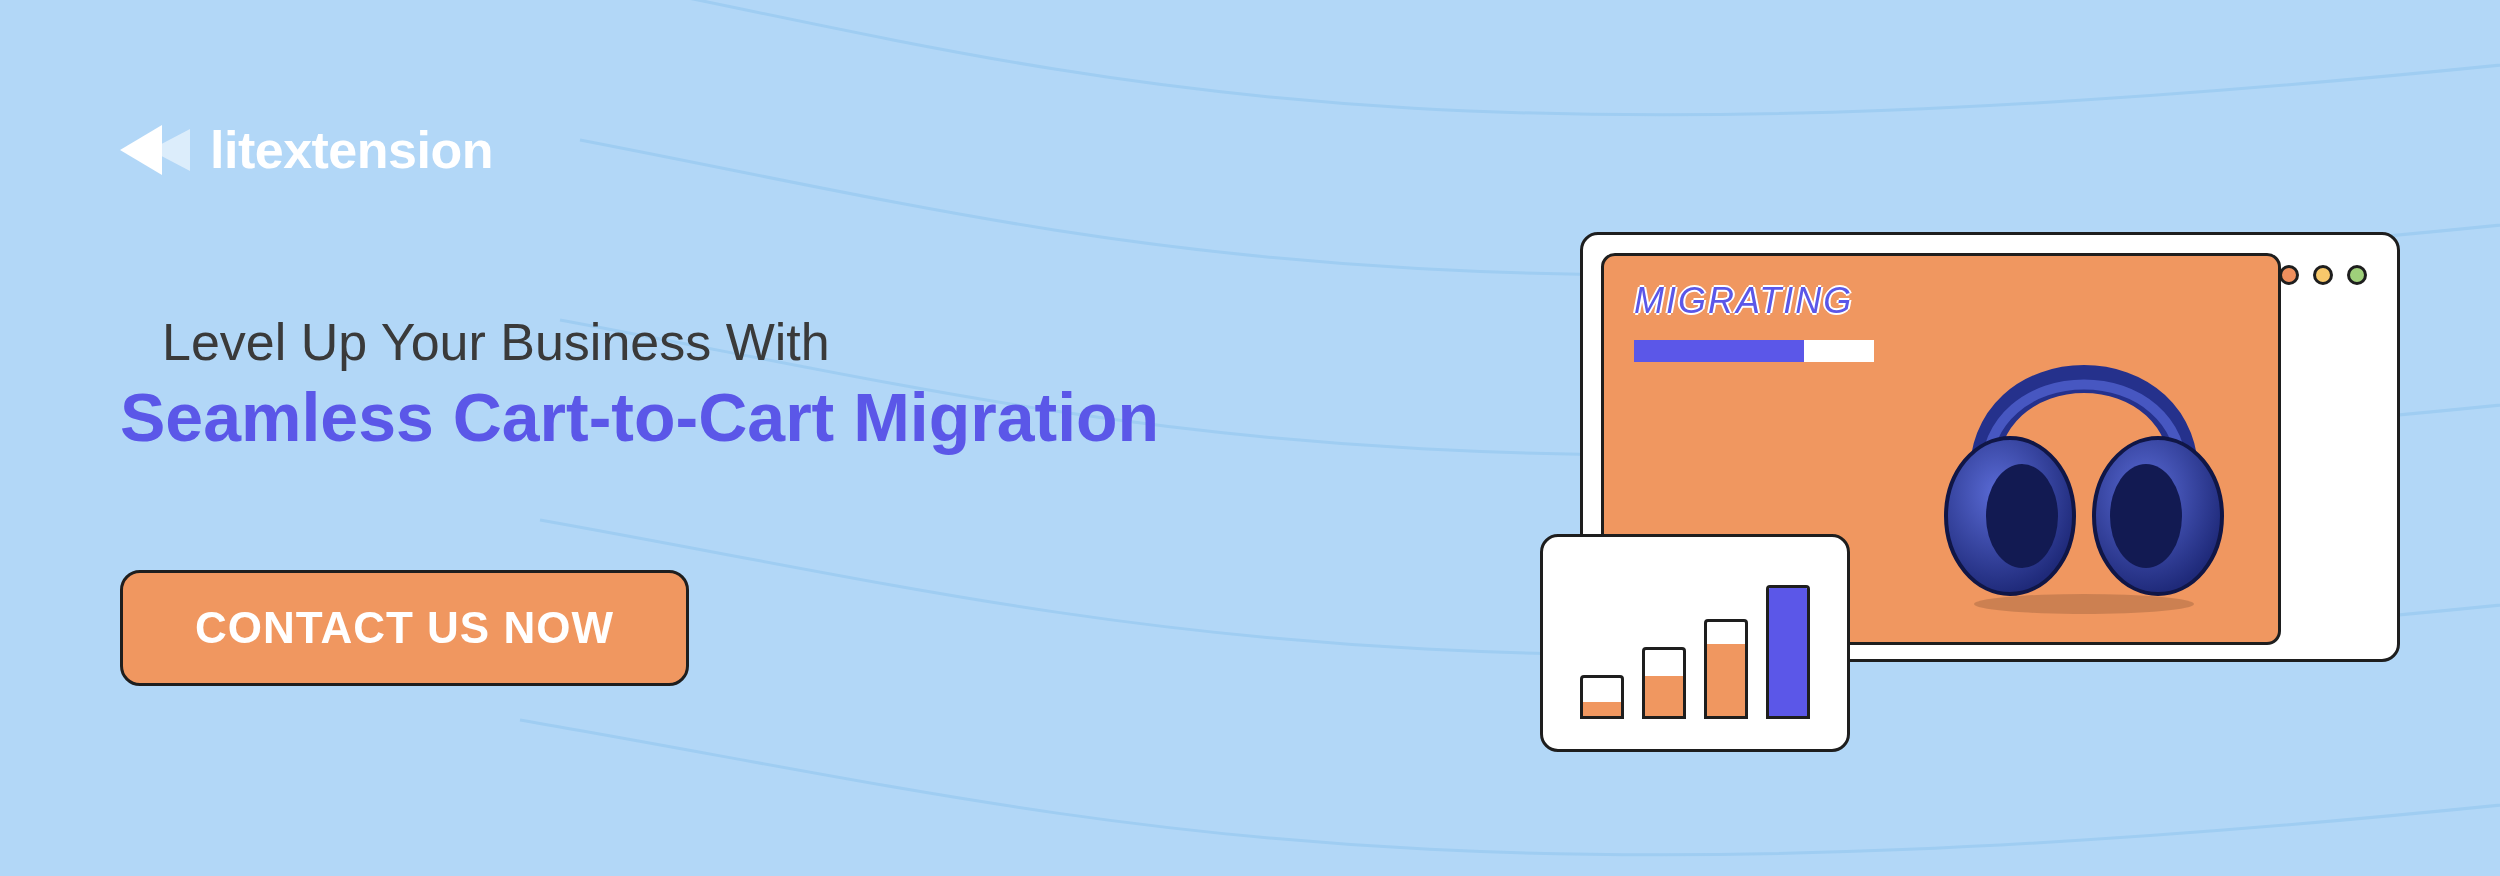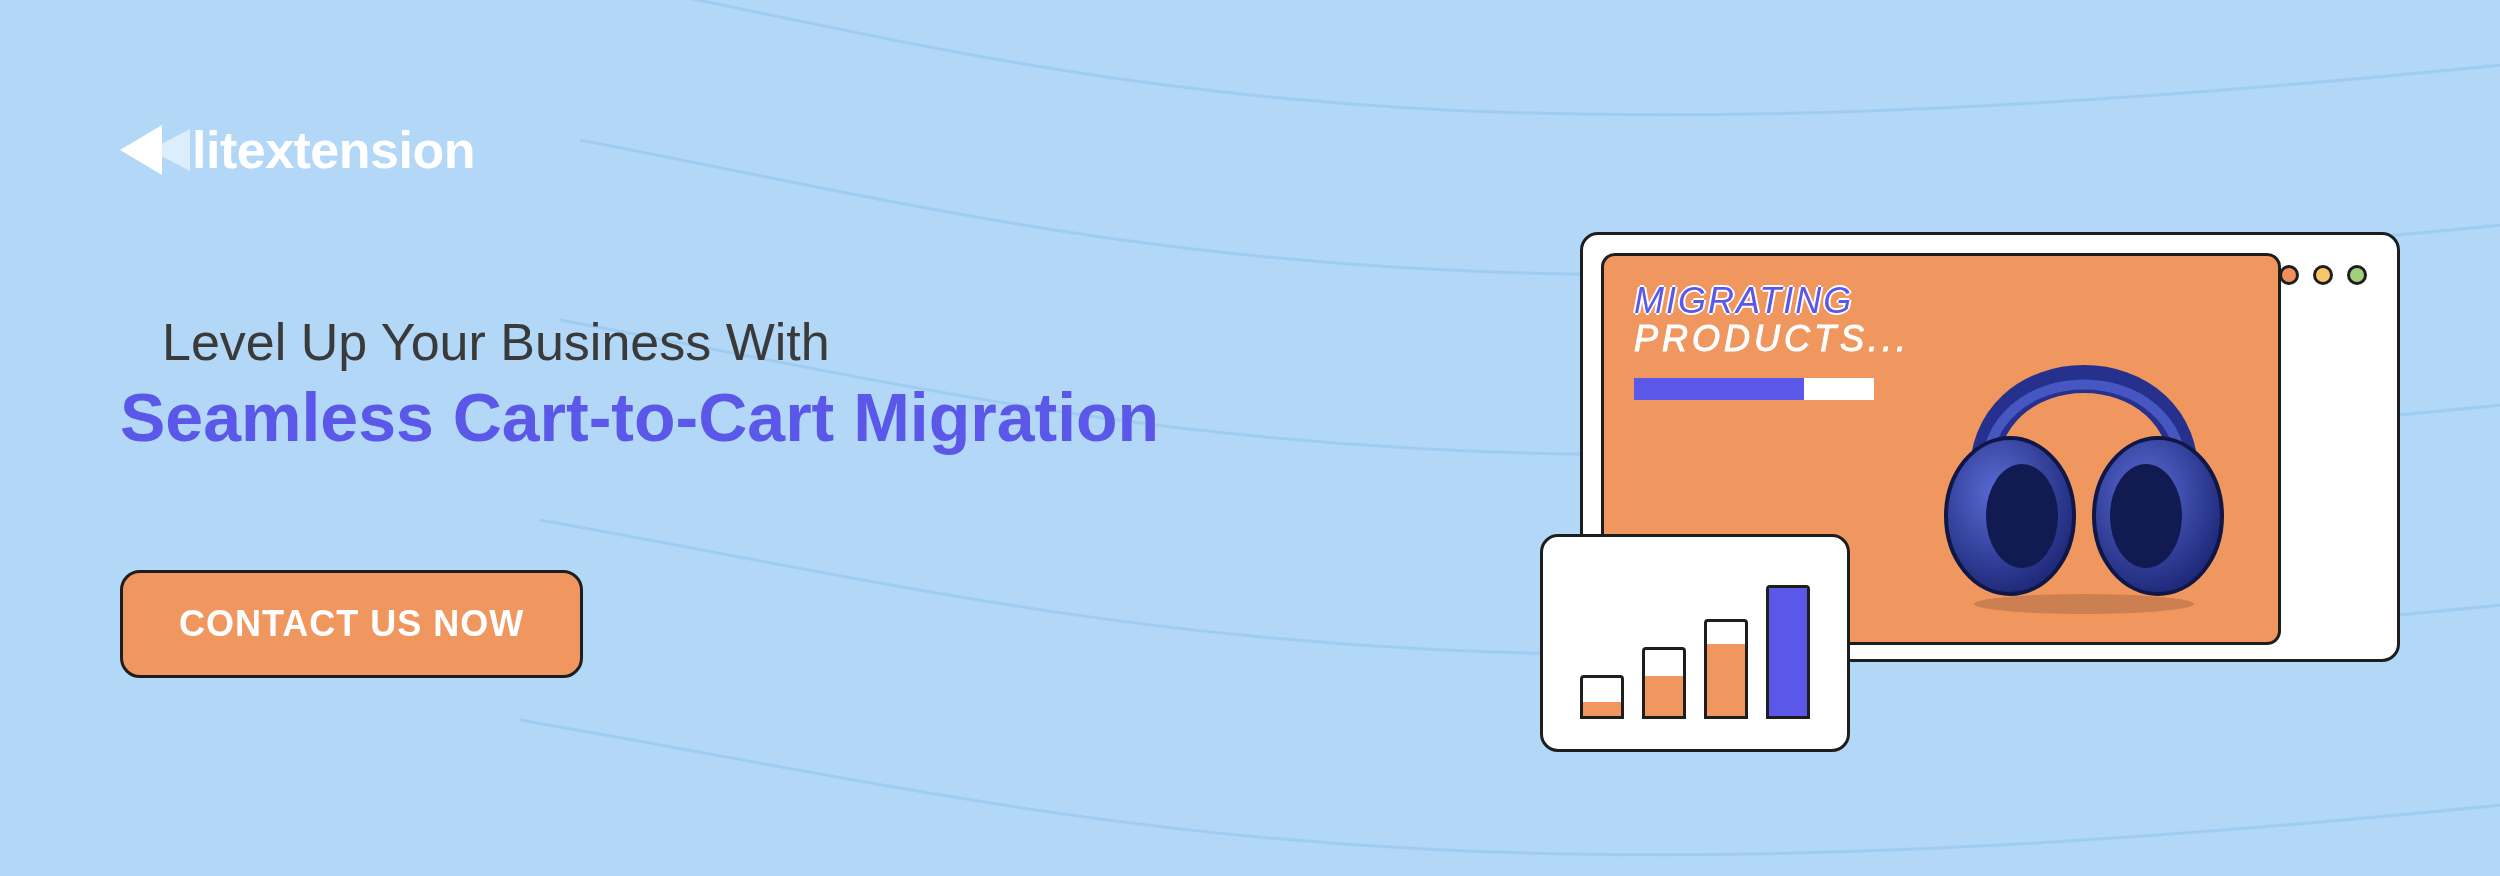--- a/index.html
+++ b/index.html
@@ -15,20 +15,21 @@
     position: absolute;
     inset: 0;
     pointer-events: none;
   }
   .logo {
     position: absolute;
     top: 120px;
     left: 120px;
     display: flex;
     align-items: center;
+    gap: 18px;
   }
   .logo-mark {
     width: 72px;
     height: 58px;
     position: relative;
   }
   .logo-text {
     color: #fff;
     font-size: 52px;
     font-weight: 700;
@@ -53,24 +54,24 @@
   }
   .cta {
     position: absolute;
     left: 120px;
     top: 570px;
     display: inline-flex;
     align-items: center;
     justify-content: center;
     background: #f09760;
     color: #fff;
-    font-size: 36px;
+    font-size: 44px;
     font-weight: 700;
     letter-spacing: 1px;
-    padding: 30px 56px;
+    padding: 30px 72px;
     border-radius: 20px;
     border: 3px solid #1e1e1e;
     cursor: pointer;
     text-transform: uppercase;
   }
   
   .illus {
     position: absolute;
     right: 100px;
     top: 232px;
@@ -210,21 +211,20 @@
 
 <div class="illus">
   <div class="browser">
     <div class="window-dots">
       <span class="dot-r"></span>
       <span class="dot-y"></span>
       <span class="dot-g"></span>
     </div>
     <div class="tab-orange">
       <div class="tab-label-1">MIGRATING</div>
-      <div class="tab-label-2">PRODUCTS...</div>
       <div class="progress">
         <div class="fill"></div>
         <div class="track"></div>
       </div>
 
       <svg class="headphones" viewBox="0 0 340 330">
         <defs>
           <radialGradient id="cupshade" cx="40%" cy="35%" r="65%">
             <stop offset="0%" stop-color="#5a6bd6"></stop>
             <stop offset="100%" stop-color="#1f2a7a"></stop>

